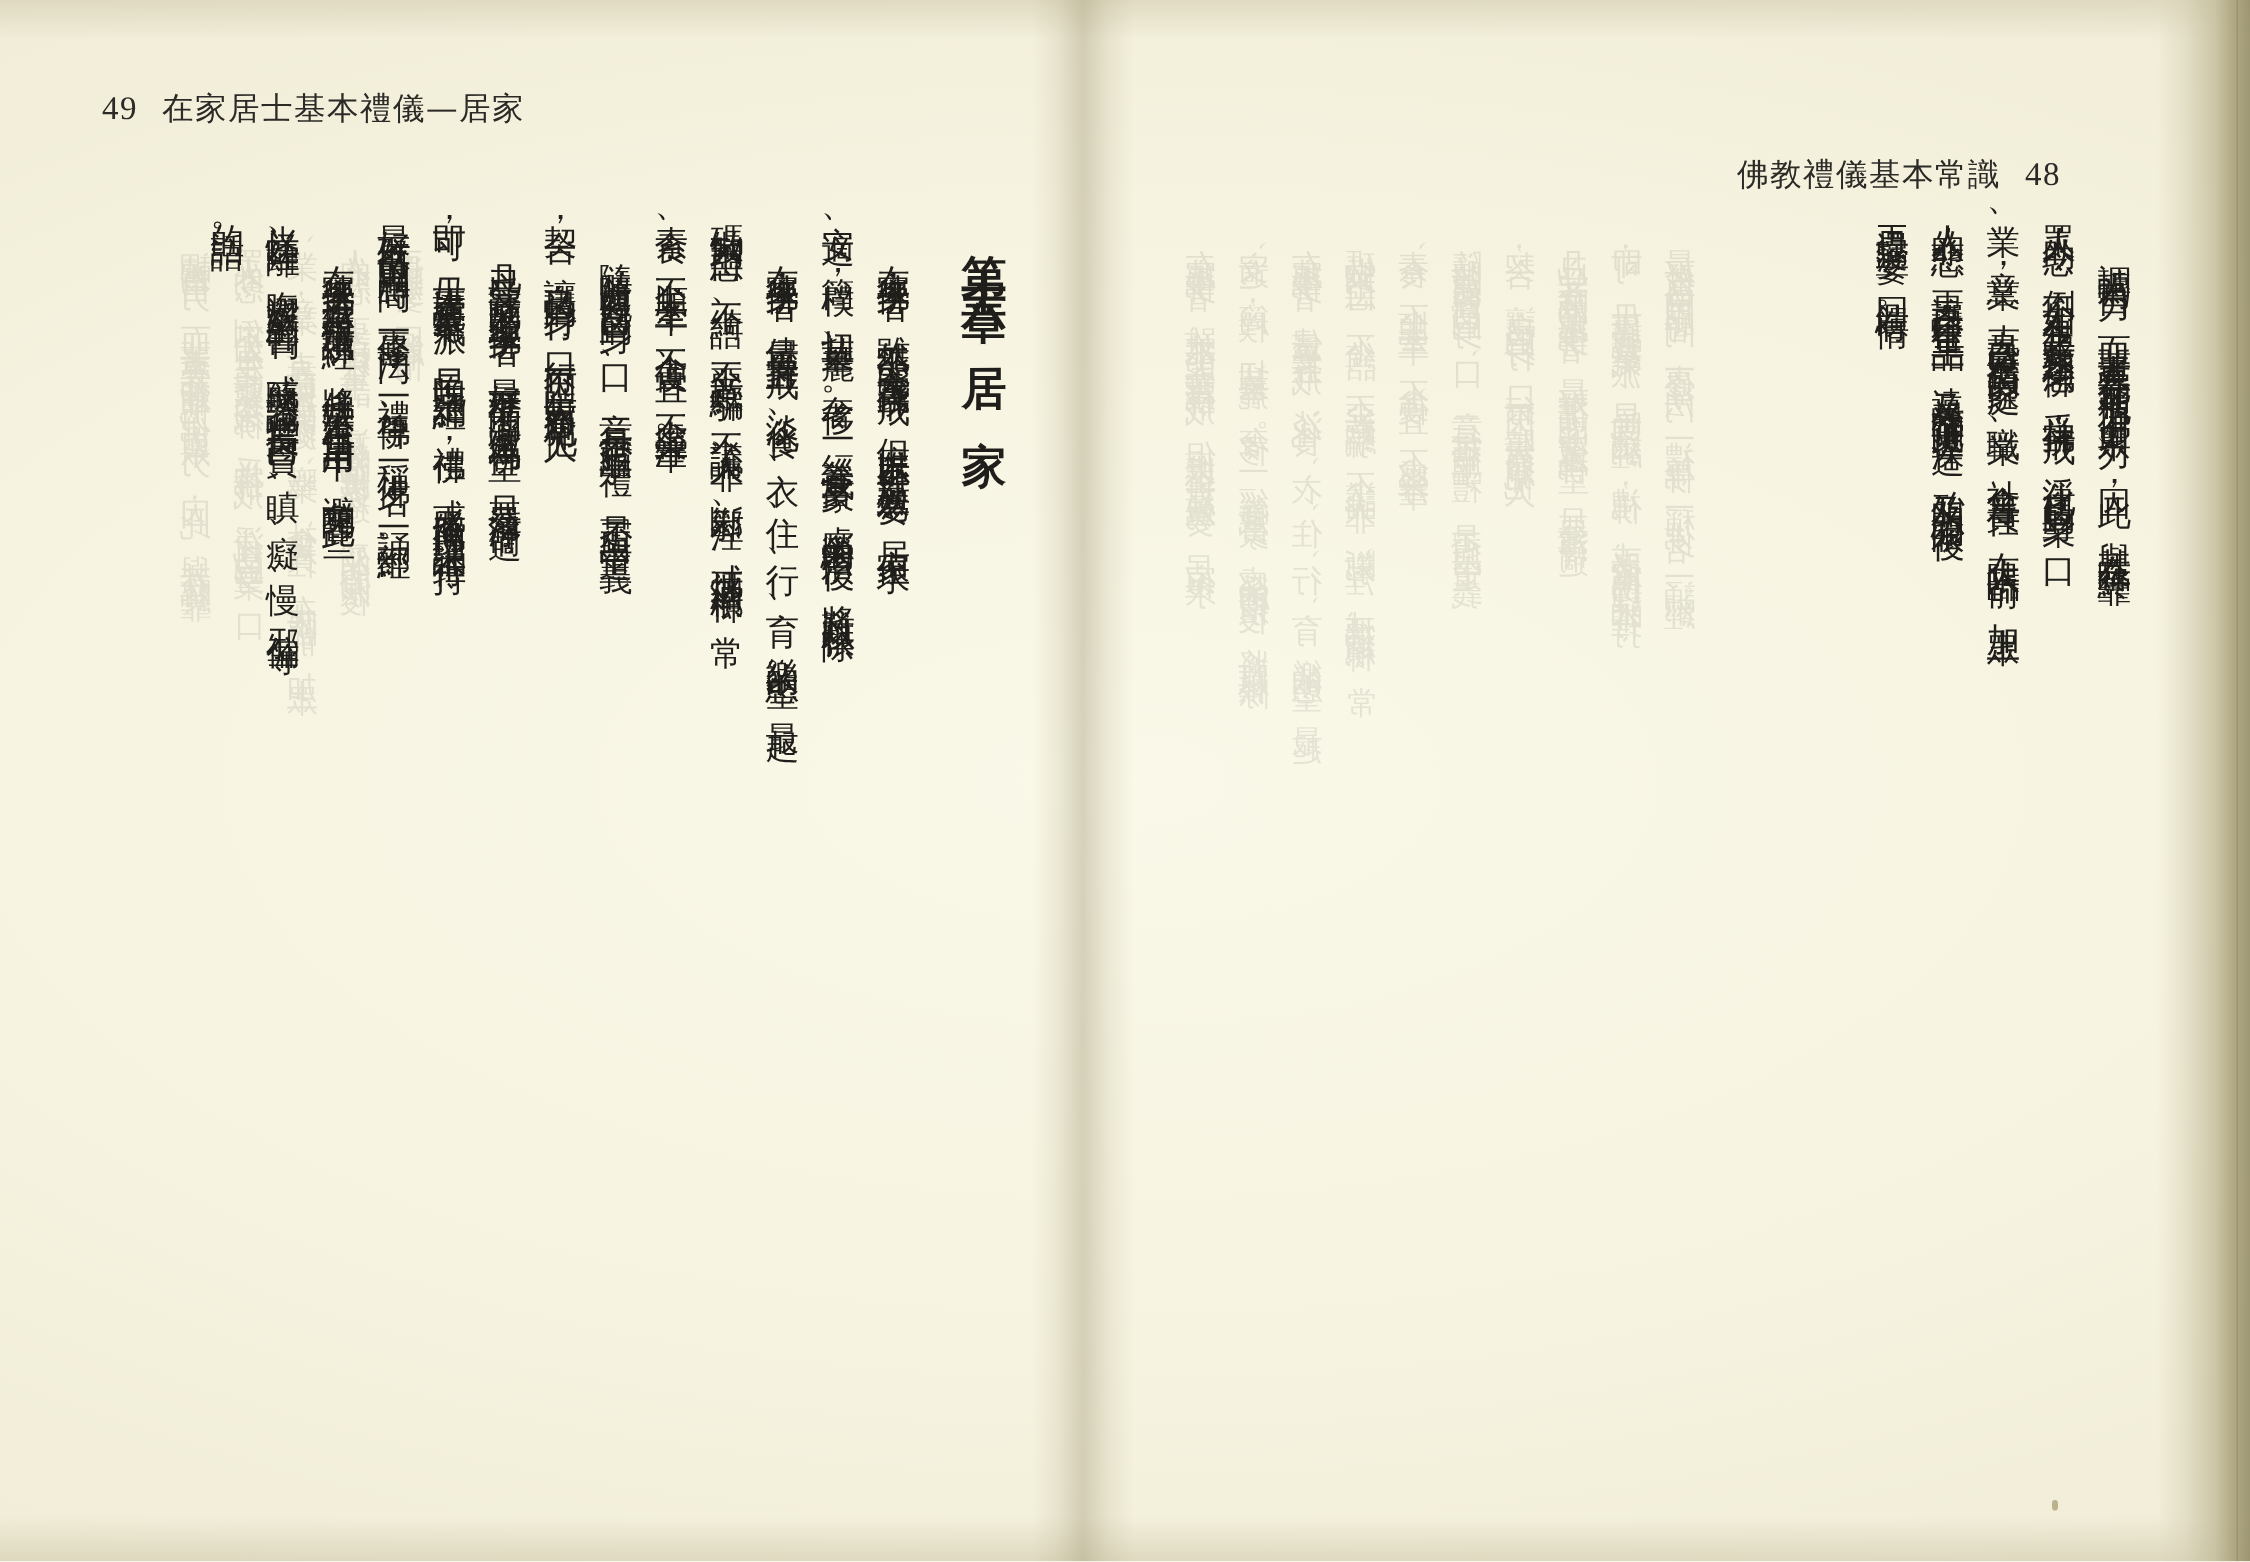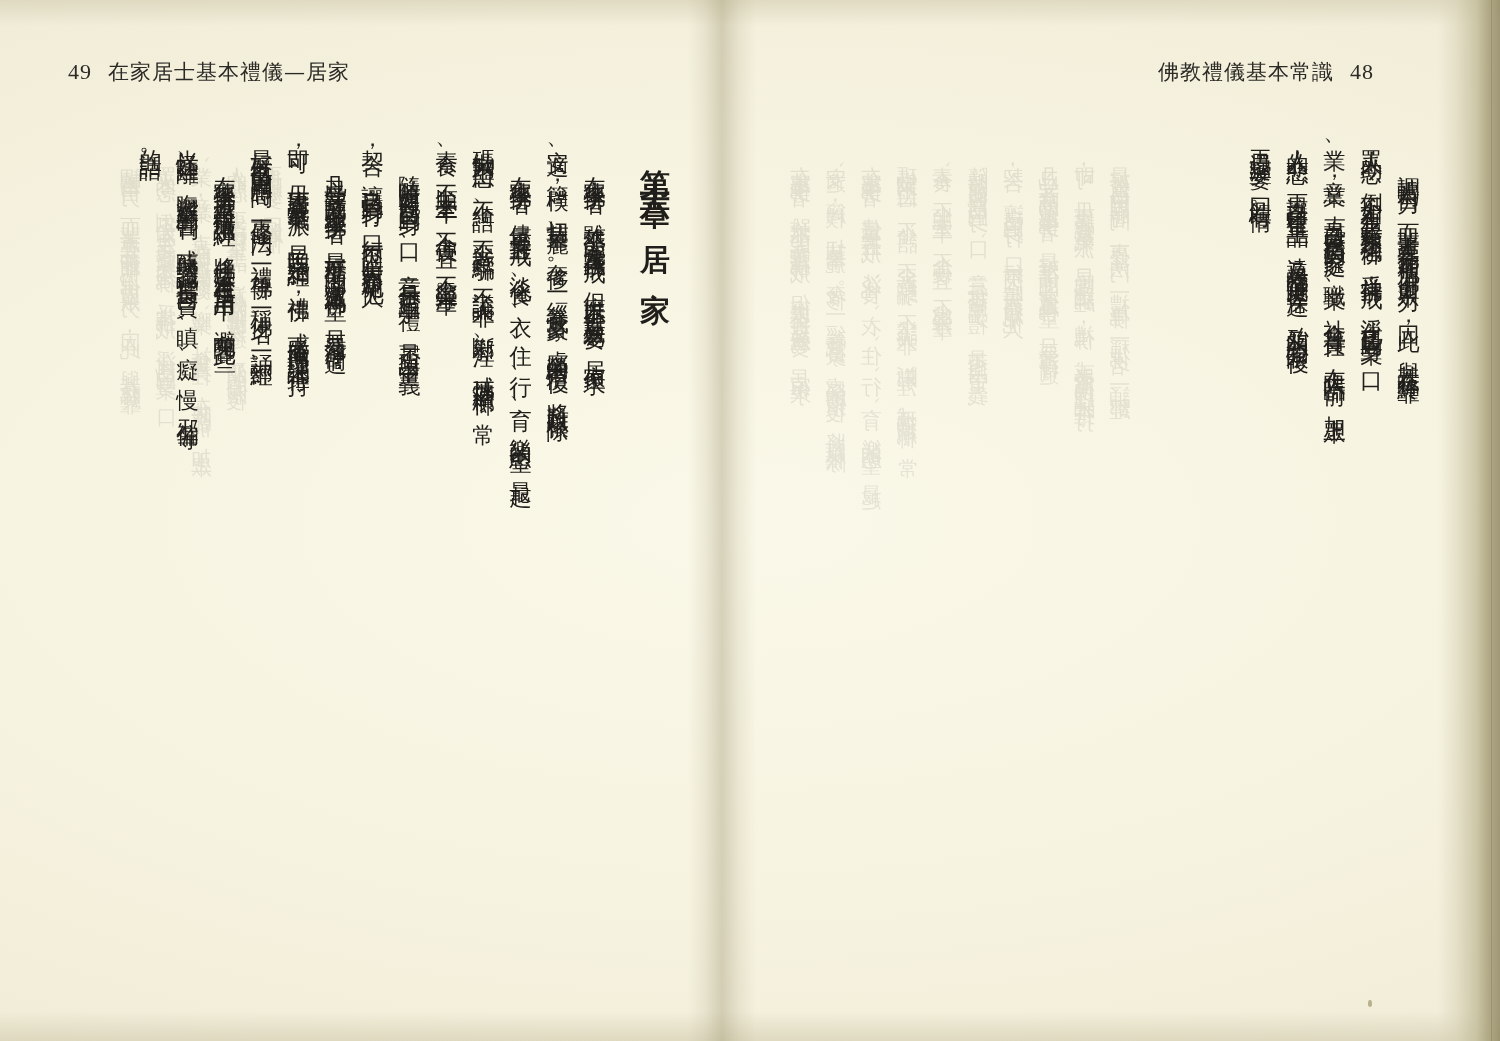--- a/index.html
+++ b/index.html
@@ -90,21 +90,21 @@
     letter-spacing: 1px;
     white-space: nowrap;
     font-family: "DejaVu Serif", "Liberation Serif", serif;
   }
   .runhead .folio {
     font-family: "Liberation Serif", "DejaVu Serif", serif;
     font-size: 22px;
     margin: 0 16px;
   }
   .runhead-left  { left: 52px; }
-  .runhead-right { right: 110px; }
+  .runhead-right { right: 110px; margin-top: 44px; }
 
   
   .vcols {
     position: absolute;
     display: flex;
     flex-direction: row-reverse;   
     align-items: flex-start;
     justify-content: flex-start;
   }
   .vcols-left {

